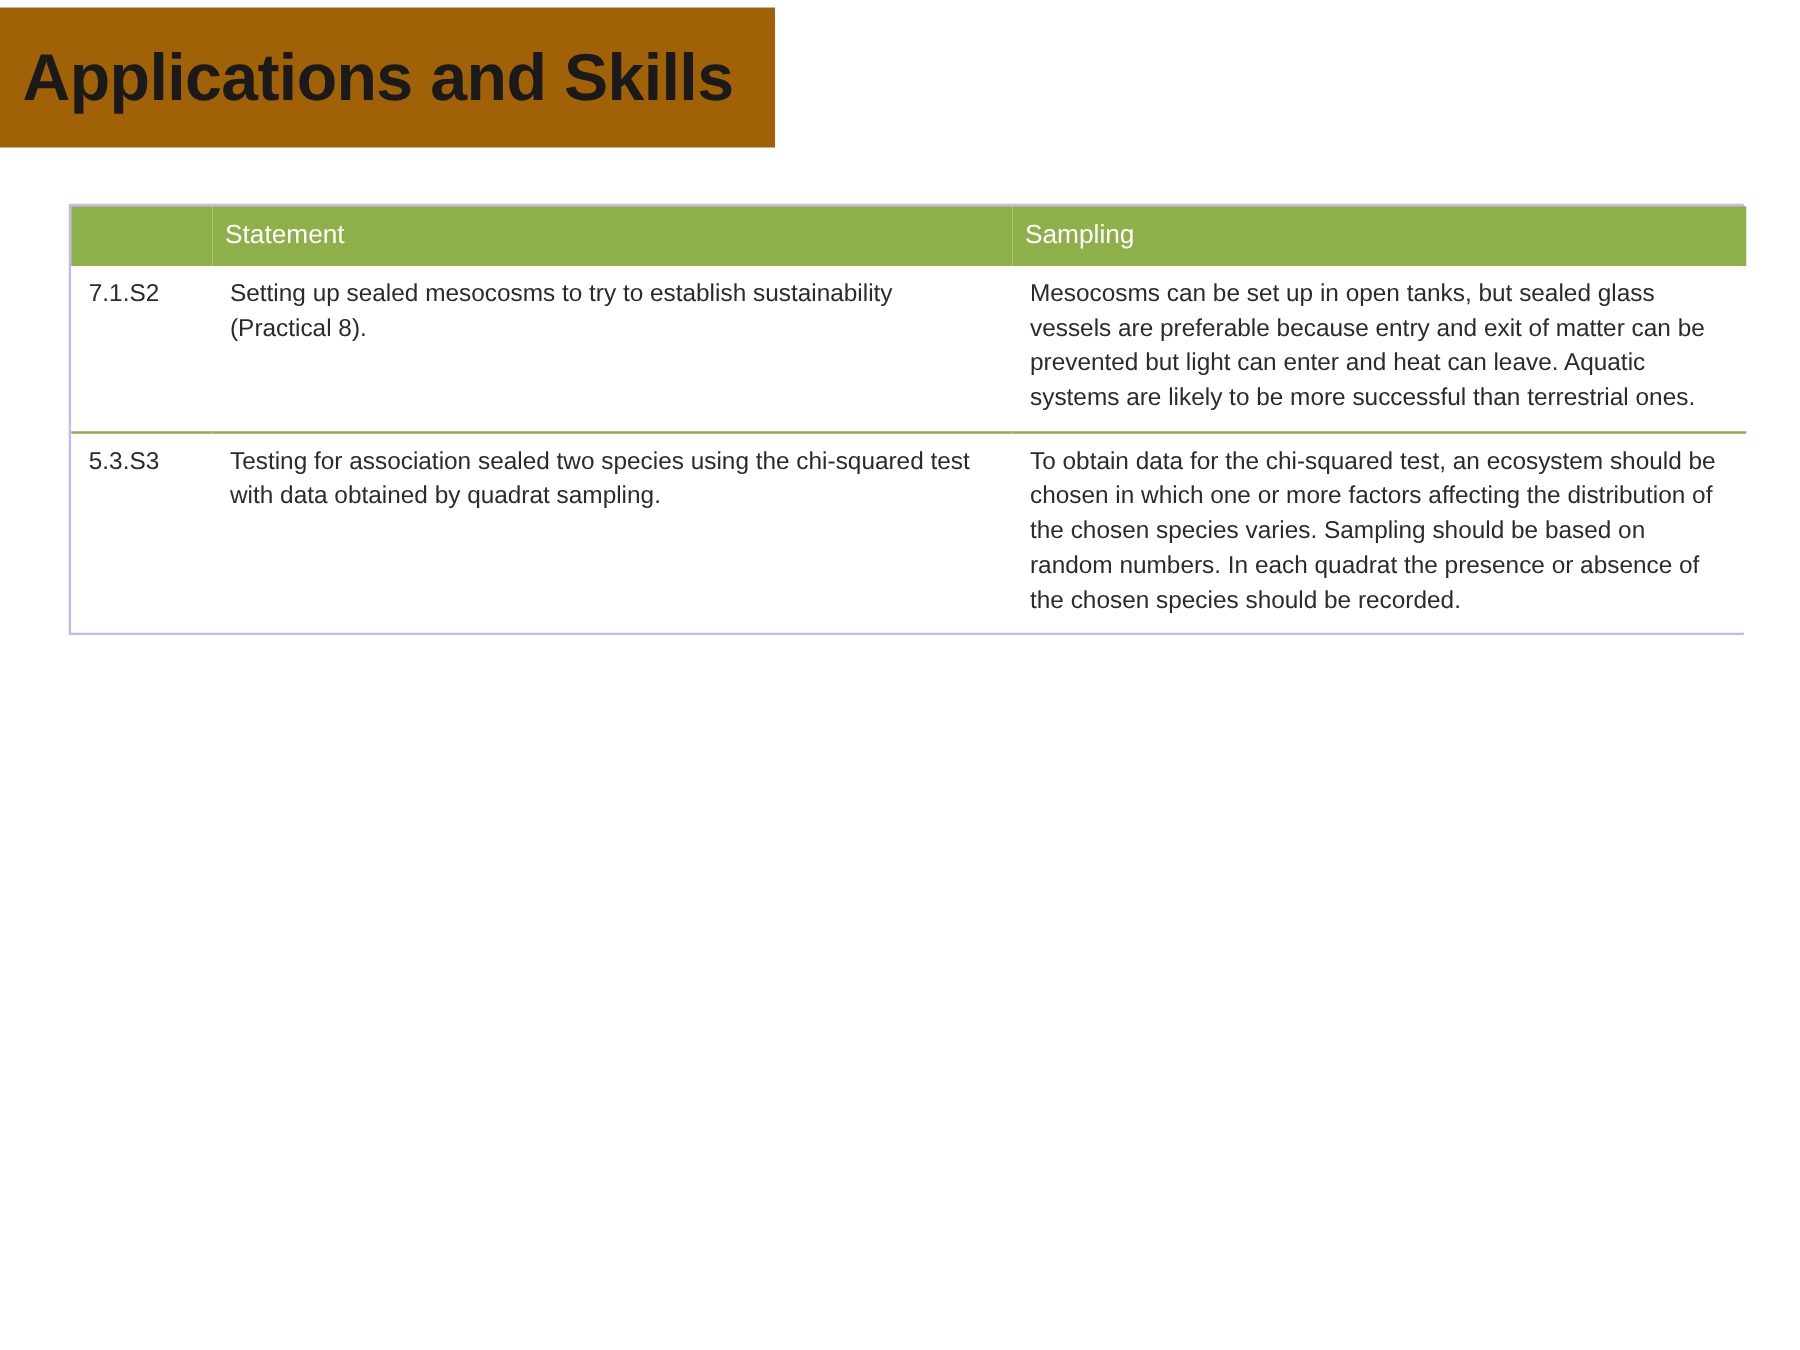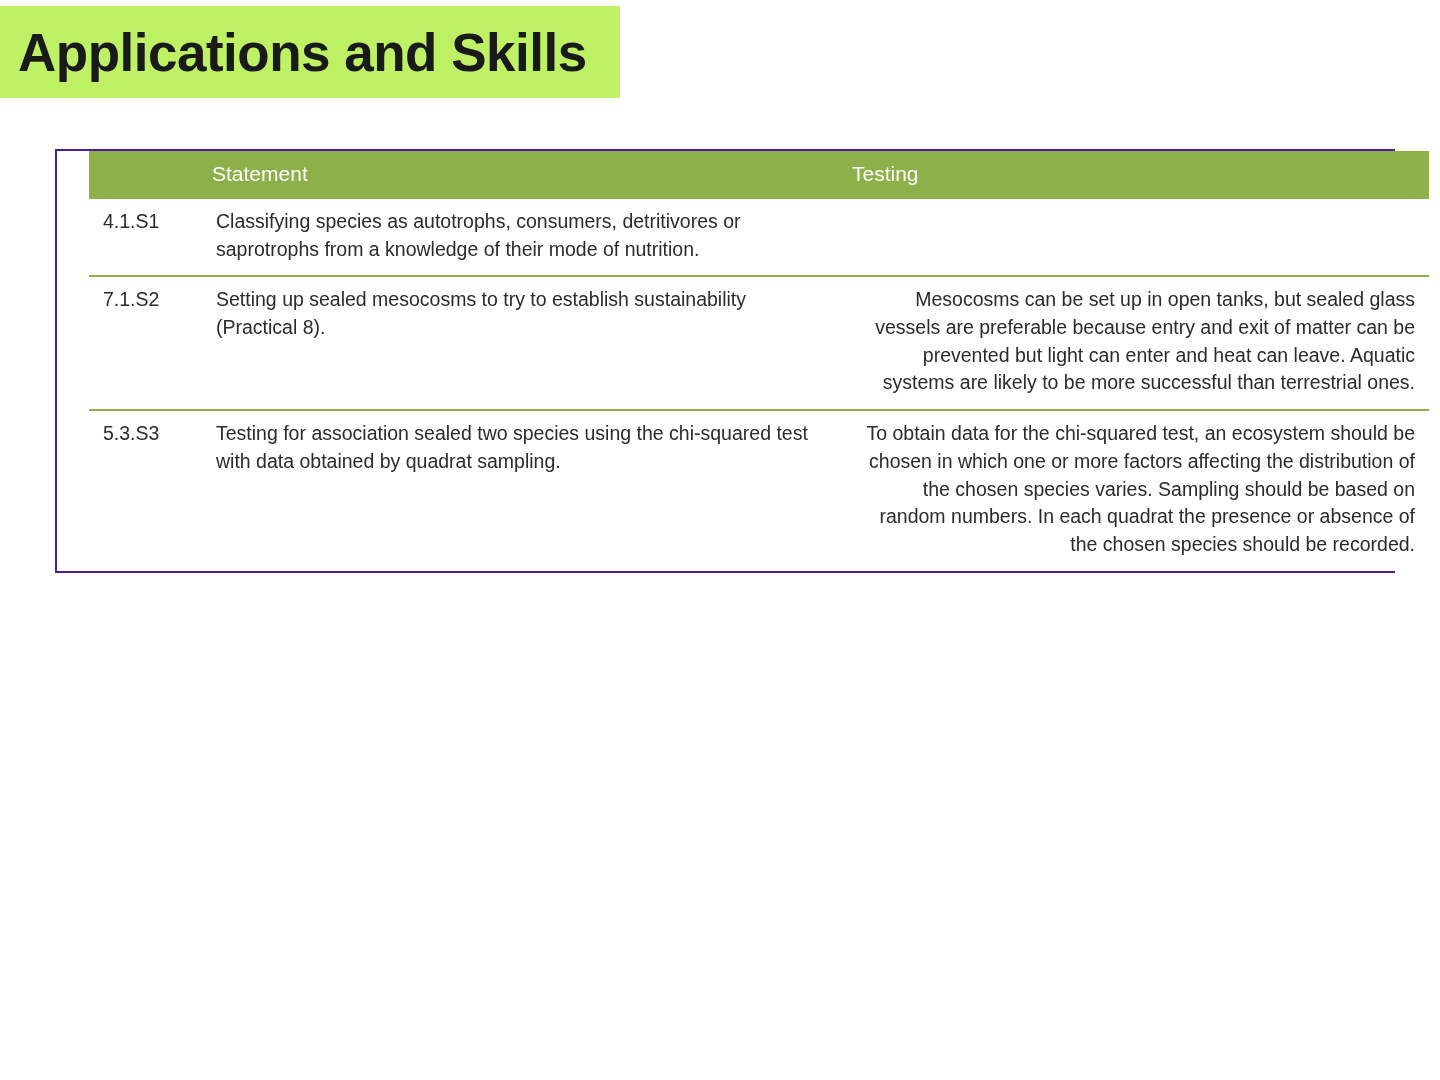--- a/index.html
+++ b/index.html
@@ -14,44 +14,43 @@
     position: relative;
     overflow: hidden;
   }
 
   
   .title-bar {
     position: absolute;
     left: 0px;
     top: 6px;
     width: 620px;
-    height: 92px;
-    background: #bef264;
+    height: 112px;
+    background: #a16207;
     display: flex;
     align-items: center;
   }
   .title-text {
     font-size: 53px;
     font-weight: bold;
     color: #1a1a1a;
     letter-spacing: -0.5px;
     padding-left: 18px;
     line-height: 1;
     white-space: nowrap;
   }
 
   
   .table-wrap {
     position: absolute;
     left: 55px;
-    top: 149px;
+    top: 163px;
     width: 1340px;
-    border: 2px solid #4c1d95;
+    border: 2px solid #c4b5fd;
     box-sizing: border-box;
-    padding-left: 32px;
   }
   table.skills {
     border-collapse: collapse;
     width: 100%;
     table-layout: fixed;
   }
   table.skills col.c-code { width: 113px; }
   table.skills col.c-stmt { width: 640px; }
   table.skills col.c-guid { width: 587px; }
 
@@ -81,50 +80,44 @@
   table.skills tbody tr:first-child td {
     border-top: 0;
   }
   td.code {
     padding-left: 14px;
     white-space: nowrap;
     color: #2b2b2b;
   }
   td.guidance {
     border-left: 0;
-    text-align: right;
   }
 </style>
 </head>
 <body>
 
 <div class="title-bar">
   <div class="title-text">Applications and Skills</div>
 </div>
 
 <div class="table-wrap">
   <table class="skills">
     <colgroup>
       <col class="c-code">
       <col class="c-stmt">
       <col class="c-guid">
     </colgroup>
     <thead>
       <tr>
         <th class="code-head"></th>
         <th>Statement</th>
-        <th>Testing</th>
+        <th>Sampling</th>
       </tr>
     </thead>
     <tbody>
-      <tr>
-        <td class="code">4.1.S1</td>
-        <td class="statement">Classifying species as autotrophs, consumers, detritivores or saprotrophs from a knowledge of their mode of nutrition.</td>
-        <td class="guidance"></td>
-      </tr>
       <tr>
         <td class="code">7.1.S2</td>
         <td class="statement">Setting up sealed mesocosms to try to establish sustainability (Practical 8).</td>
         <td class="guidance">Mesocosms can be set up in open tanks, but sealed glass vessels are preferable because entry and exit of matter can be prevented but light can enter and heat can leave. Aquatic systems are likely to be more successful than terrestrial ones.</td>
       </tr>
       <tr>
         <td class="code">5.3.S3</td>
         <td class="statement">Testing for association sealed two species using the chi-squared test with data obtained by quadrat sampling.</td>
         <td class="guidance">To obtain data for the chi-squared test, an ecosystem should be chosen in which one or more factors affecting the distribution of the chosen species varies. Sampling should be based on random numbers. In each quadrat the presence or absence of the chosen species should be recorded.</td>
       </tr>

